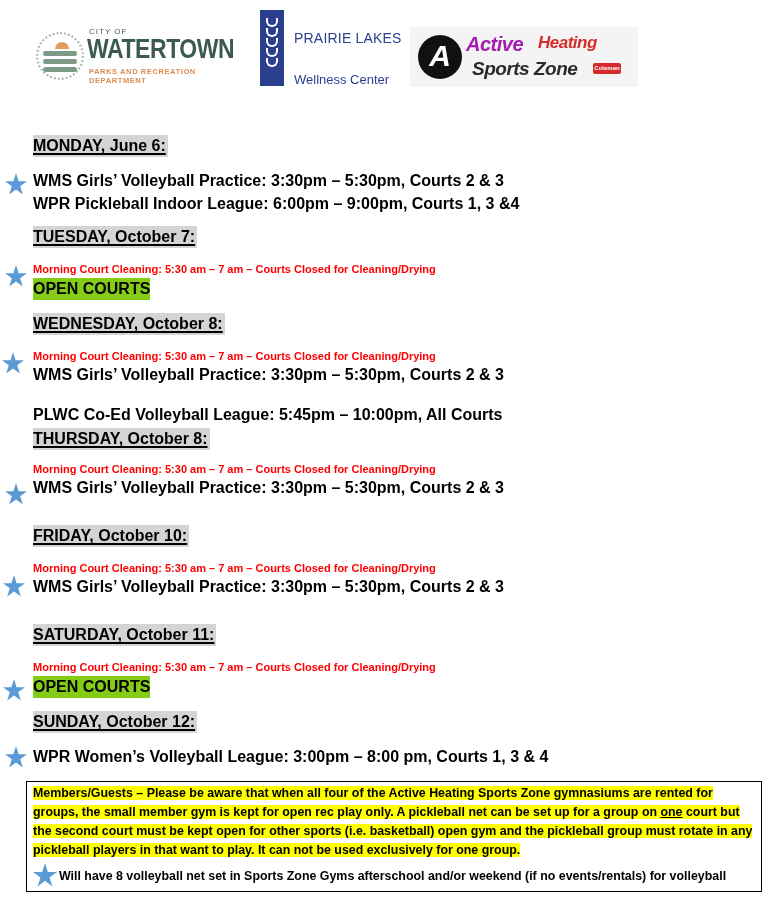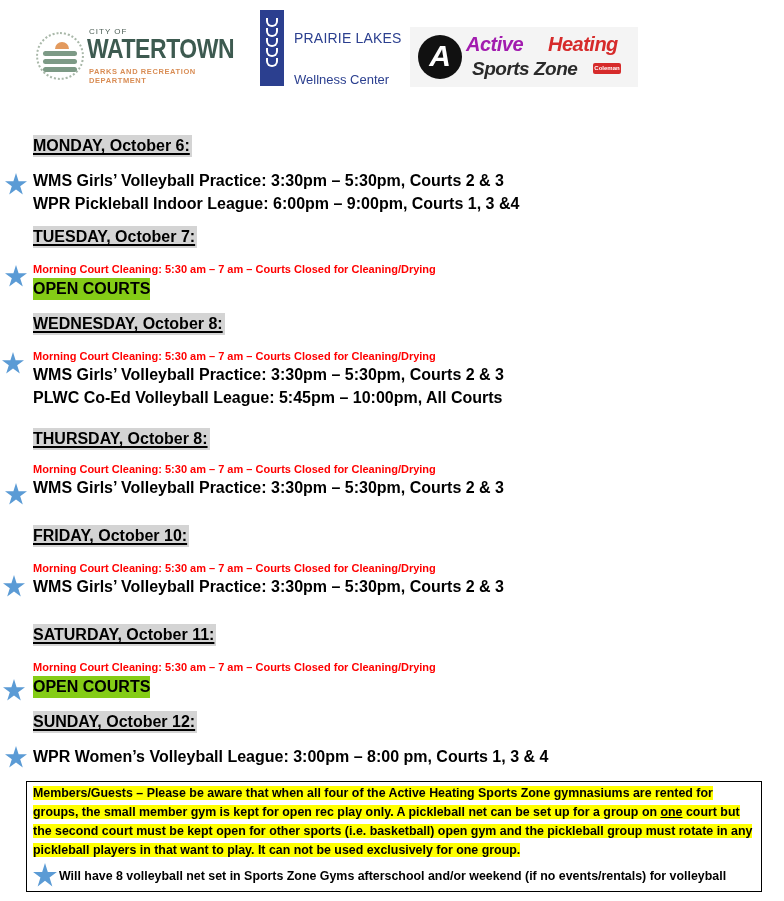--- a/index.html
+++ b/index.html
@@ -24,21 +24,21 @@
   .logo-prairie { position: absolute; left: 260px; top: 10px; width: 145px; height: 76px; }
   .pl-wheat { position: absolute; left: 0; top: 0; width: 24px; height: 76px; background: #2b3f8f; }
   .pl-wheat .g { position: absolute; left: 6px; width: 12px; height: 9px; border: 2px solid #fff; border-radius: 0 0 8px 8px; border-top: none; }
   .pl-title { position: absolute; left: 34px; top: 20px; font-size: 14px; font-weight: normal; color: #2b3f8f; letter-spacing: 0.2px; }
   .pl-sub { position: absolute; left: 34px; top: 38px; font-size: 13px; color: #2b3f8f; margin-top: 24px; }
 
   .logo-active { position: absolute; left: 410px; top: 27px; width: 228px; height: 60px; background: #f4f4f4; }
   .ah-circle { position: absolute; left: 8px; top: 8px; width: 44px; height: 44px; border-radius: 50%; background: #111; }
   .ah-circle .a { position: absolute; left: 0; top: 4px; width: 44px; text-align: center; color: #fff; font-size: 30px; font-weight: bold; font-style: italic; }
   .ah-active { position: absolute; left: 56px; top: 6px; font-size: 20px; font-weight: bold; font-style: italic; color: #a21caf; letter-spacing: -0.5px; }
-  .ah-heating { position: absolute; left: 128px; top: 6px; font-size: 20px; font-weight: bold; font-style: italic; color: #d62b2b; letter-spacing: -0.5px; margin-left: 10px; }
+  .ah-heating { position: absolute; left: 128px; top: 6px; font-size: 17px; font-weight: bold; font-style: italic; color: #d62b2b; letter-spacing: -0.5px; }
   .ah-sports { position: absolute; left: 62px; top: 31px; font-size: 19px; font-weight: bold; font-style: italic; color: #2a2a2a; letter-spacing: -0.5px; }
   .ah-coleman { position: absolute; left: 183px; top: 36px; width: 28px; height: 11px; background: #d62b2b; border-radius: 2px; color: #fff; font-size: 6px; text-align: center; line-height: 11px; font-weight: bold; }
 
   
   .day-header { position: absolute; left: 33px; height: 22px; background: #d4d4d4; font-weight: bold;
     font-size: 16px; line-height: 22px; padding-right: 2px; }
   .day-header span { text-decoration: underline; text-decoration-thickness: 1.5px; text-underline-offset: 2px; }
   .line { position: absolute; left: 33px; font-weight: bold; white-space: nowrap; }
   .event { font-size: 16px; line-height: 22px; color: #000; }
   .cleaning { font-size: 11px; line-height: 14px; color: #ff0000; }
@@ -90,21 +90,21 @@
     </div>
     <div class="ah-active">Active</div>
     <div class="ah-heating">Heating</div>
     <div class="ah-sports">Sports Zone</div>
     <div class="ah-coleman">Coleman</div>
   </div>
 </div>
 
 <div>
 
-  <div class="day-header" style="top:135px"><span>MONDAY, October 6:</span></div>
+  <div class="day-header" style="top:135px"><span>MONDAY, June 6:</span></div>
   <div class="star" style="left:4px;top:172px">
       <svg viewBox="0 0 24 24">
         <polygon points="12,1 14.6,9.2 23,9.2 16.2,14.2 18.8,22.5 12,17.4 5.2,22.5 7.8,14.2 1,9.2 9.4,9.2" fill="#5b9bd5"></polygon>
       </svg>
     </div>
   <div class="line event" style="top:170px">WMS Girls’ Volleyball Practice: 3:30pm – 5:30pm, Courts 2 &amp; 3</div>
   <div class="line event" style="top:193px">WPR Pickleball Indoor League: 6:00pm – 9:00pm, Courts 1, 3 &amp;4</div>
 
   <div class="day-header" style="top:226px"><span>TUESDAY, October 7:</span></div>
   <div class="star" style="left:4px;top:264px">
@@ -116,21 +116,21 @@
   <div class="line open" style="top:278px">OPEN COURTS</div>
 
   <div class="day-header" style="top:313px"><span>WEDNESDAY, October 8:</span></div>
   <div class="star" style="left:1px;top:351px">
       <svg viewBox="0 0 24 24">
         <polygon points="12,1 14.6,9.2 23,9.2 16.2,14.2 18.8,22.5 12,17.4 5.2,22.5 7.8,14.2 1,9.2 9.4,9.2" fill="#5b9bd5"></polygon>
       </svg>
     </div>
   <div class="line cleaning" style="top:349px">Morning Court Cleaning: 5:30 am – 7 am – Courts Closed for Cleaning/Drying</div>
   <div class="line event" style="top:364px">WMS Girls’ Volleyball Practice: 3:30pm – 5:30pm, Courts 2 &amp; 3</div>
-  <div class="line event" style="top:387px">PLWC Co-Ed Volleyball League: 5:45pm – 10:00pm, All Courts</div>
+  <div class="line event" style="top:404px">PLWC Co-Ed Volleyball League: 5:45pm – 10:00pm, All Courts</div>
 
   <div class="day-header" style="top:428px"><span>THURSDAY, October 8:</span></div>
   <div class="line cleaning" style="top:462px">Morning Court Cleaning: 5:30 am – 7 am – Courts Closed for Cleaning/Drying</div>
   <div class="star" style="left:4px;top:482px">
       <svg viewBox="0 0 24 24">
         <polygon points="12,1 14.6,9.2 23,9.2 16.2,14.2 18.8,22.5 12,17.4 5.2,22.5 7.8,14.2 1,9.2 9.4,9.2" fill="#5b9bd5"></polygon>
       </svg>
     </div>
   <div class="line event" style="top:477px">WMS Girls’ Volleyball Practice: 3:30pm – 5:30pm, Courts 2 &amp; 3</div>
 

